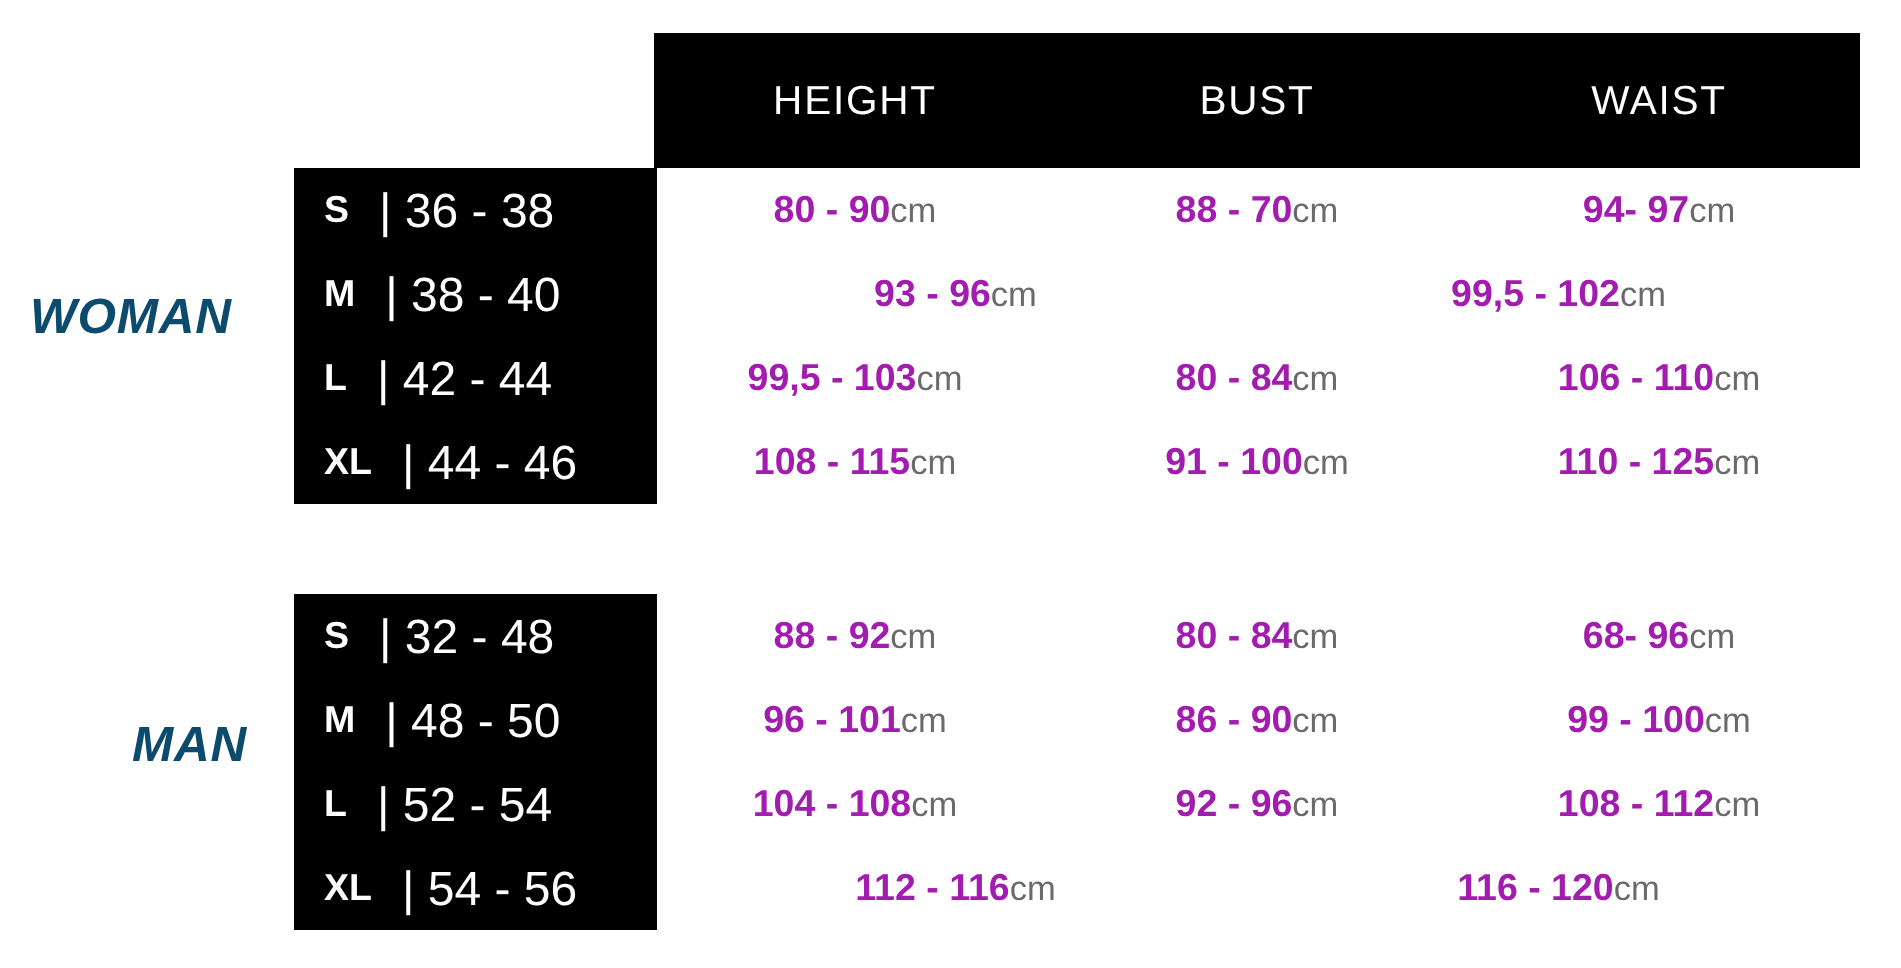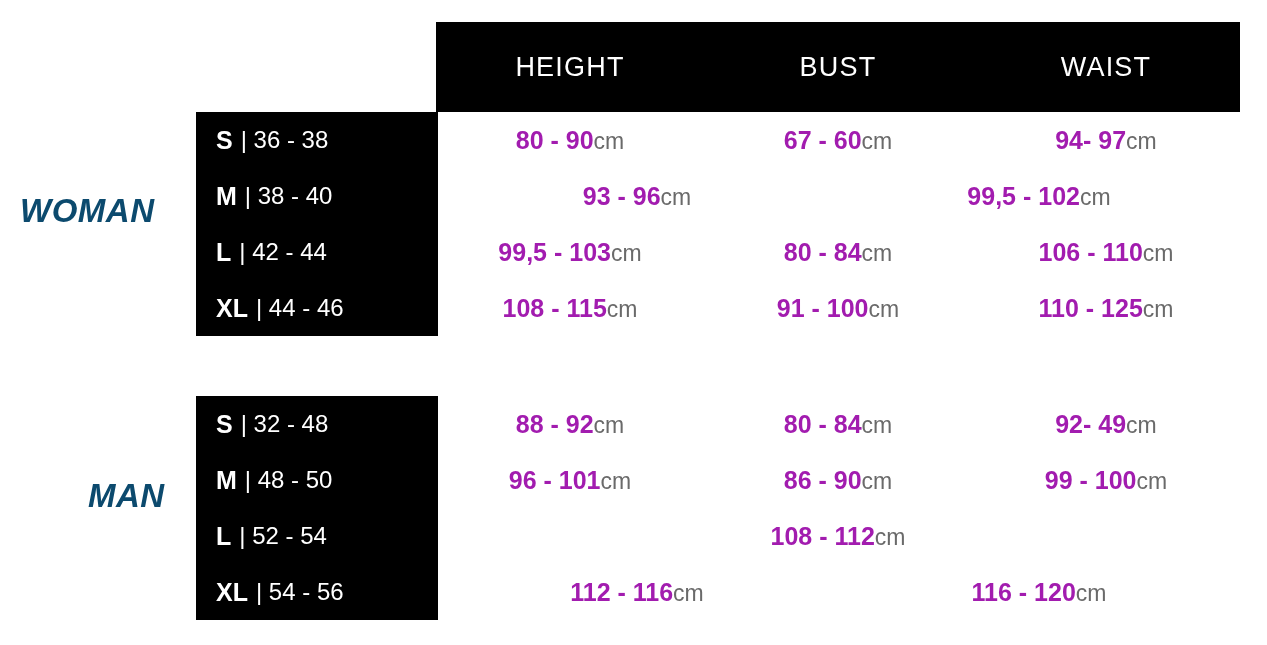--- a/index.html
+++ b/index.html
@@ -59,22 +59,22 @@
     color: #ffffff;
     font-size: 24px;
     white-space: nowrap;
   }
   .size-row .sz {
     font-weight: bold;
     font-size: 25px;
   }
   .size-row .rng {
     font-weight: 400;
-    margin-left: 8px;
-    font-size: 24px;
+    margin-left: 20px;
+    font-size: 32px;
   }
 
   
   .group-label {
     position: absolute;
     font-style: italic;
     font-weight: bold;
     font-size: 33px;
     color: #0c4a6e;
     letter-spacing: 0.5px;
@@ -146,21 +146,21 @@
       <span class="rng">| 44 - 46</span>
     </div>
   </div>
 
   <div class="meas-grid woman">
     <div class="meas-row">
       <div class="meas-cell">
         <span class="val">80 - 90</span><span class="unit">cm</span>
       </div>
       <div class="meas-cell">
-        <span class="val">67 - 60</span><span class="unit">cm</span>
+        <span class="val">88 - 70</span><span class="unit">cm</span>
       </div>
       <div class="meas-cell">
         <span class="val">94- 97</span><span class="unit">cm</span>
       </div>
     </div>
     <div class="meas-row">
       <div class="meas-cell">
         <span class="val">93 - 96</span><span class="unit">cm</span>
       </div>
       <div class="meas-cell">
@@ -214,36 +214,42 @@
 
   <div class="meas-grid man">
     <div class="meas-row">
       <div class="meas-cell">
         <span class="val">88 - 92</span><span class="unit">cm</span>
       </div>
       <div class="meas-cell">
         <span class="val">80 - 84</span><span class="unit">cm</span>
       </div>
       <div class="meas-cell">
-        <span class="val">92- 49</span><span class="unit">cm</span>
+        <span class="val">68- 96</span><span class="unit">cm</span>
       </div>
     </div>
     <div class="meas-row">
       <div class="meas-cell">
         <span class="val">96 - 101</span><span class="unit">cm</span>
       </div>
       <div class="meas-cell">
         <span class="val">86 - 90</span><span class="unit">cm</span>
       </div>
       <div class="meas-cell">
         <span class="val">99 - 100</span><span class="unit">cm</span>
       </div>
     </div>
     <div class="meas-row">
       <div class="meas-cell">
+        <span class="val">104 - 108</span><span class="unit">cm</span>
+      </div>
+      <div class="meas-cell">
+        <span class="val">92 - 96</span><span class="unit">cm</span>
+      </div>
+      <div class="meas-cell">
         <span class="val">108 - 112</span><span class="unit">cm</span>
       </div>
     </div>
     <div class="meas-row">
       <div class="meas-cell">
         <span class="val">112 - 116</span><span class="unit">cm</span>
       </div>
       <div class="meas-cell">
         <span class="val">116 - 120</span><span class="unit">cm</span>
       </div>

